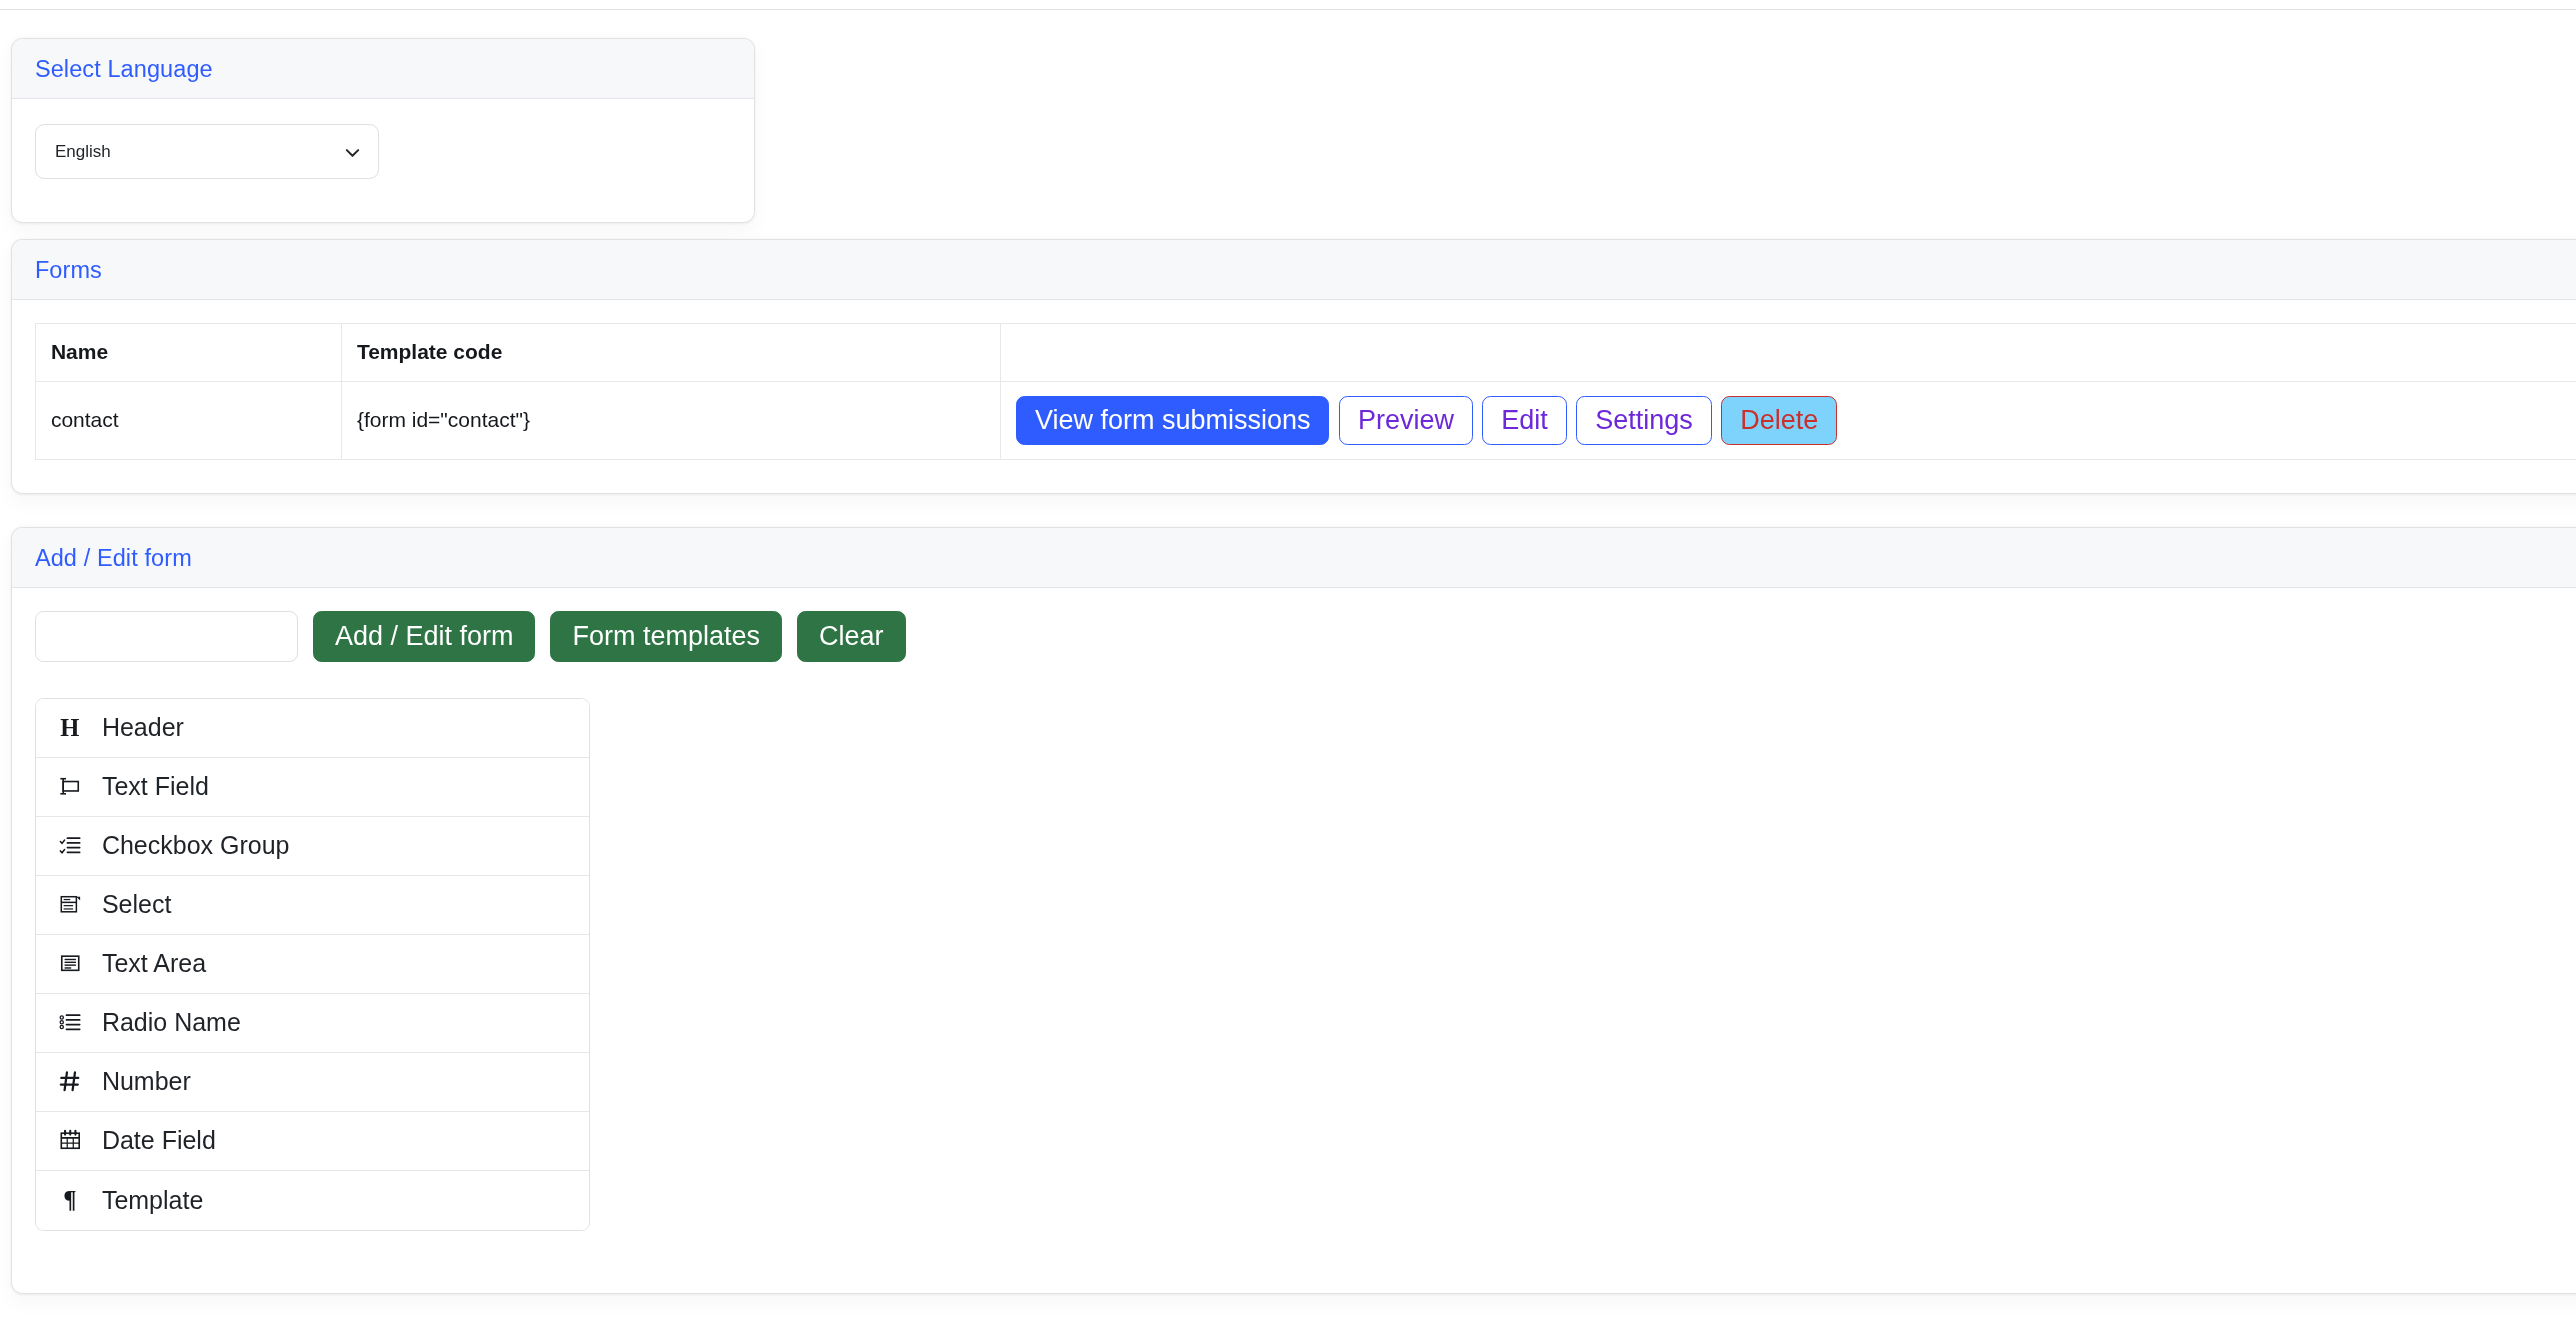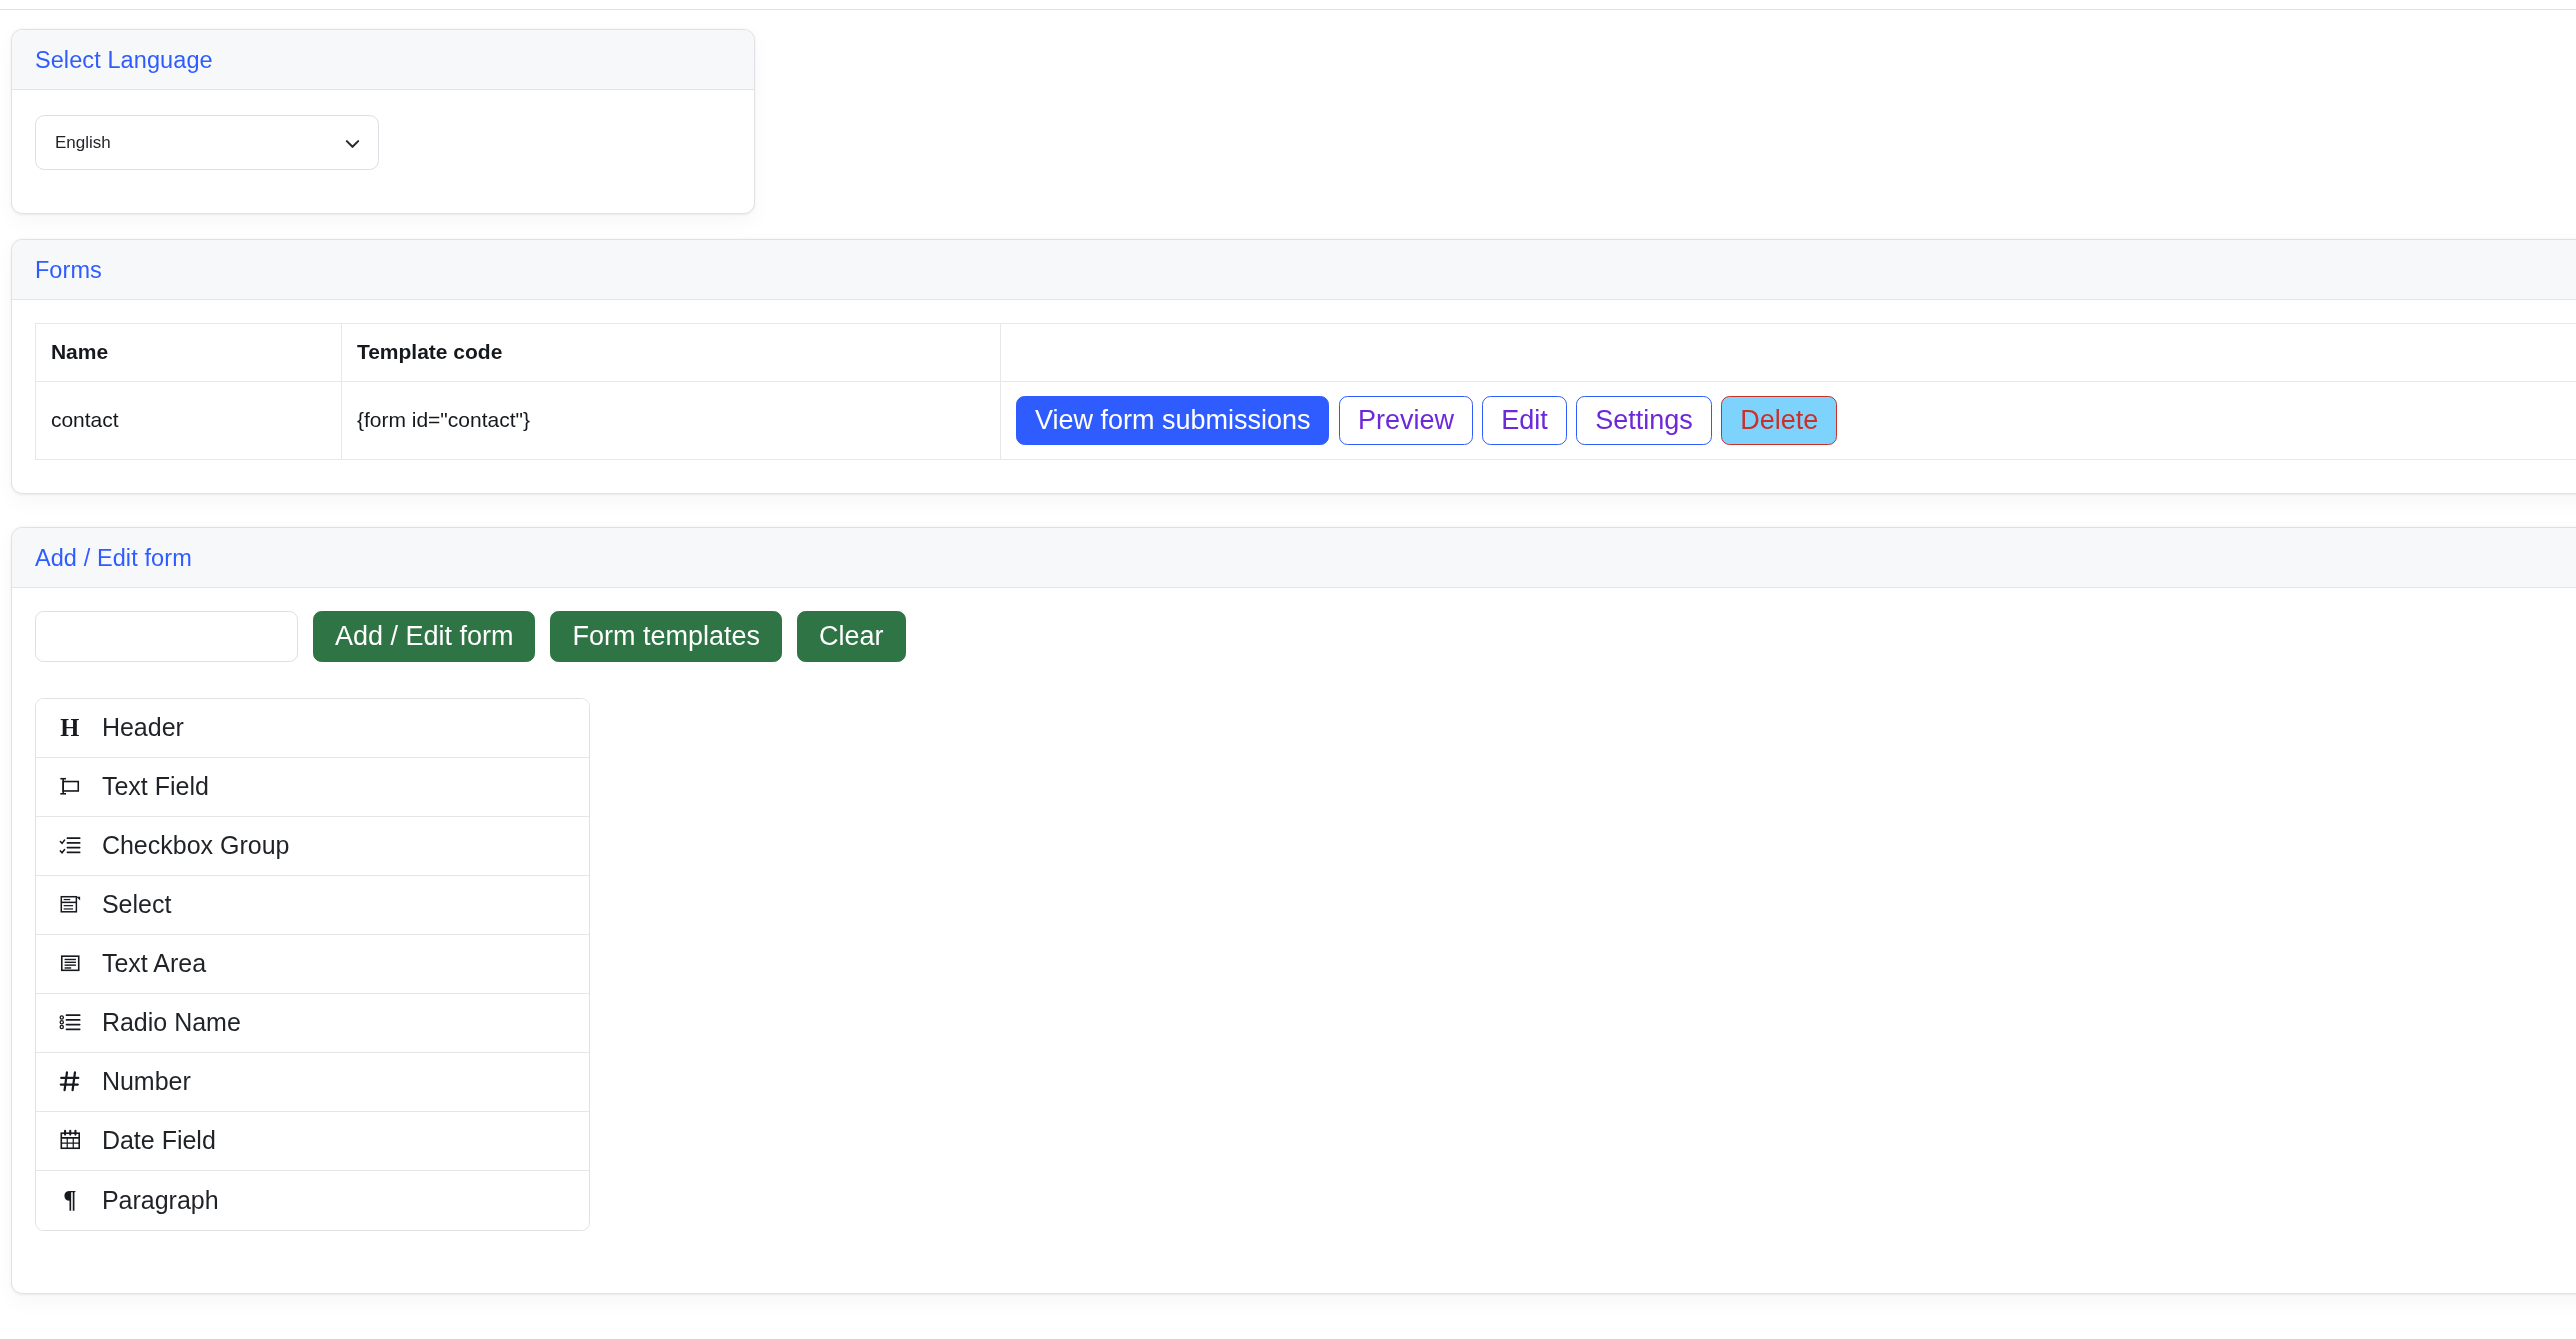--- a/index.html
+++ b/index.html
@@ -44,21 +44,21 @@
     color: #2f5cff;
     font-size: 23.5px;
     line-height: 27px;
     font-weight: 400;
     letter-spacing: 0.1px;
   }
   .card-body { padding: 22.6px; }
 
   
   #lang-card {
-    left: 11.3px; top: 29px;
+    left: 11.3px; top: 38px;
     width: 744px; height: 185px;
   }
   #lang-card .card-body { padding: 24.5px 22.6px 28px 22.6px; }
   .select-wrap { position: relative; width: 344px; }
   .lang-select {
     width: 344px; height: 55px;
     padding: 0 41px 0 19px;
     font-family: "Liberation Sans", sans-serif;
     font-size: 17px;
     color: #1f2328;
@@ -410,21 +410,21 @@
                 <line x1="18.5" y1="3" x2="18.5" y2="7" stroke-width="2.2" stroke-linecap="round"></line>
               </svg>
             </span>
             <span class="palette-label">Date Field</span>
           </div>
 
           <div class="palette-item">
             <span class="palette-icon">
               <span class="glyph glyph-serif">¶</span>
             </span>
-            <span class="palette-label">Paragraph</span>
+            <span class="palette-label">Template</span>
           </div>
 
         </div>
       </div>
     </div>
   </section>
 
 </div>
 
 

